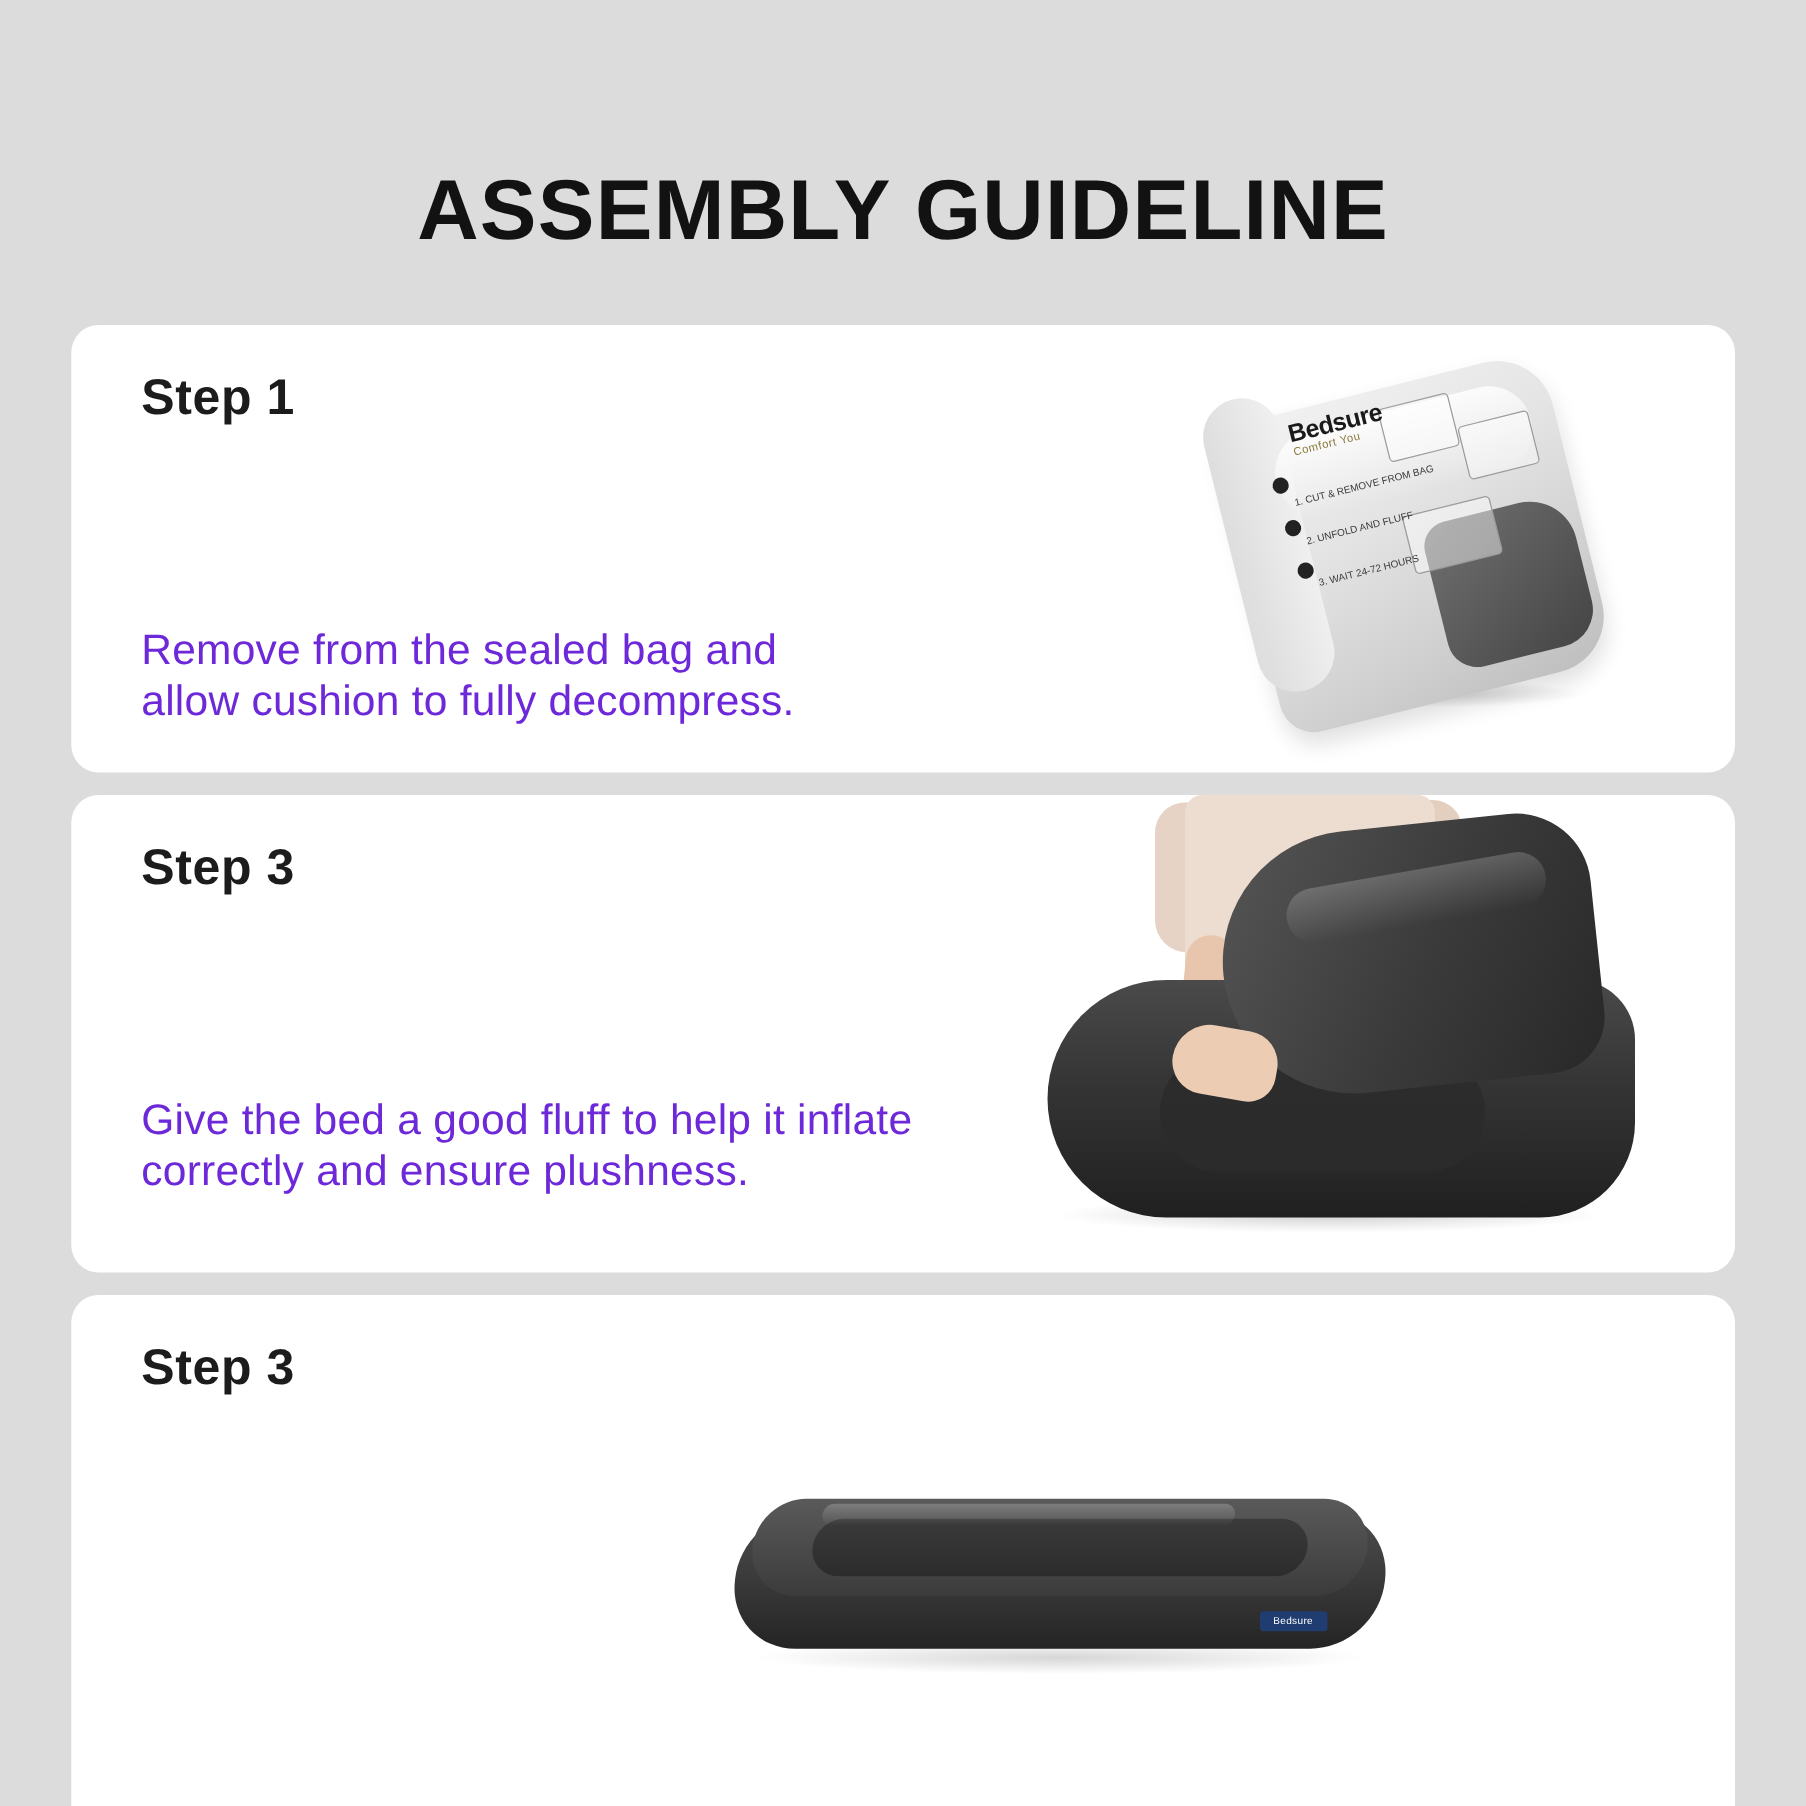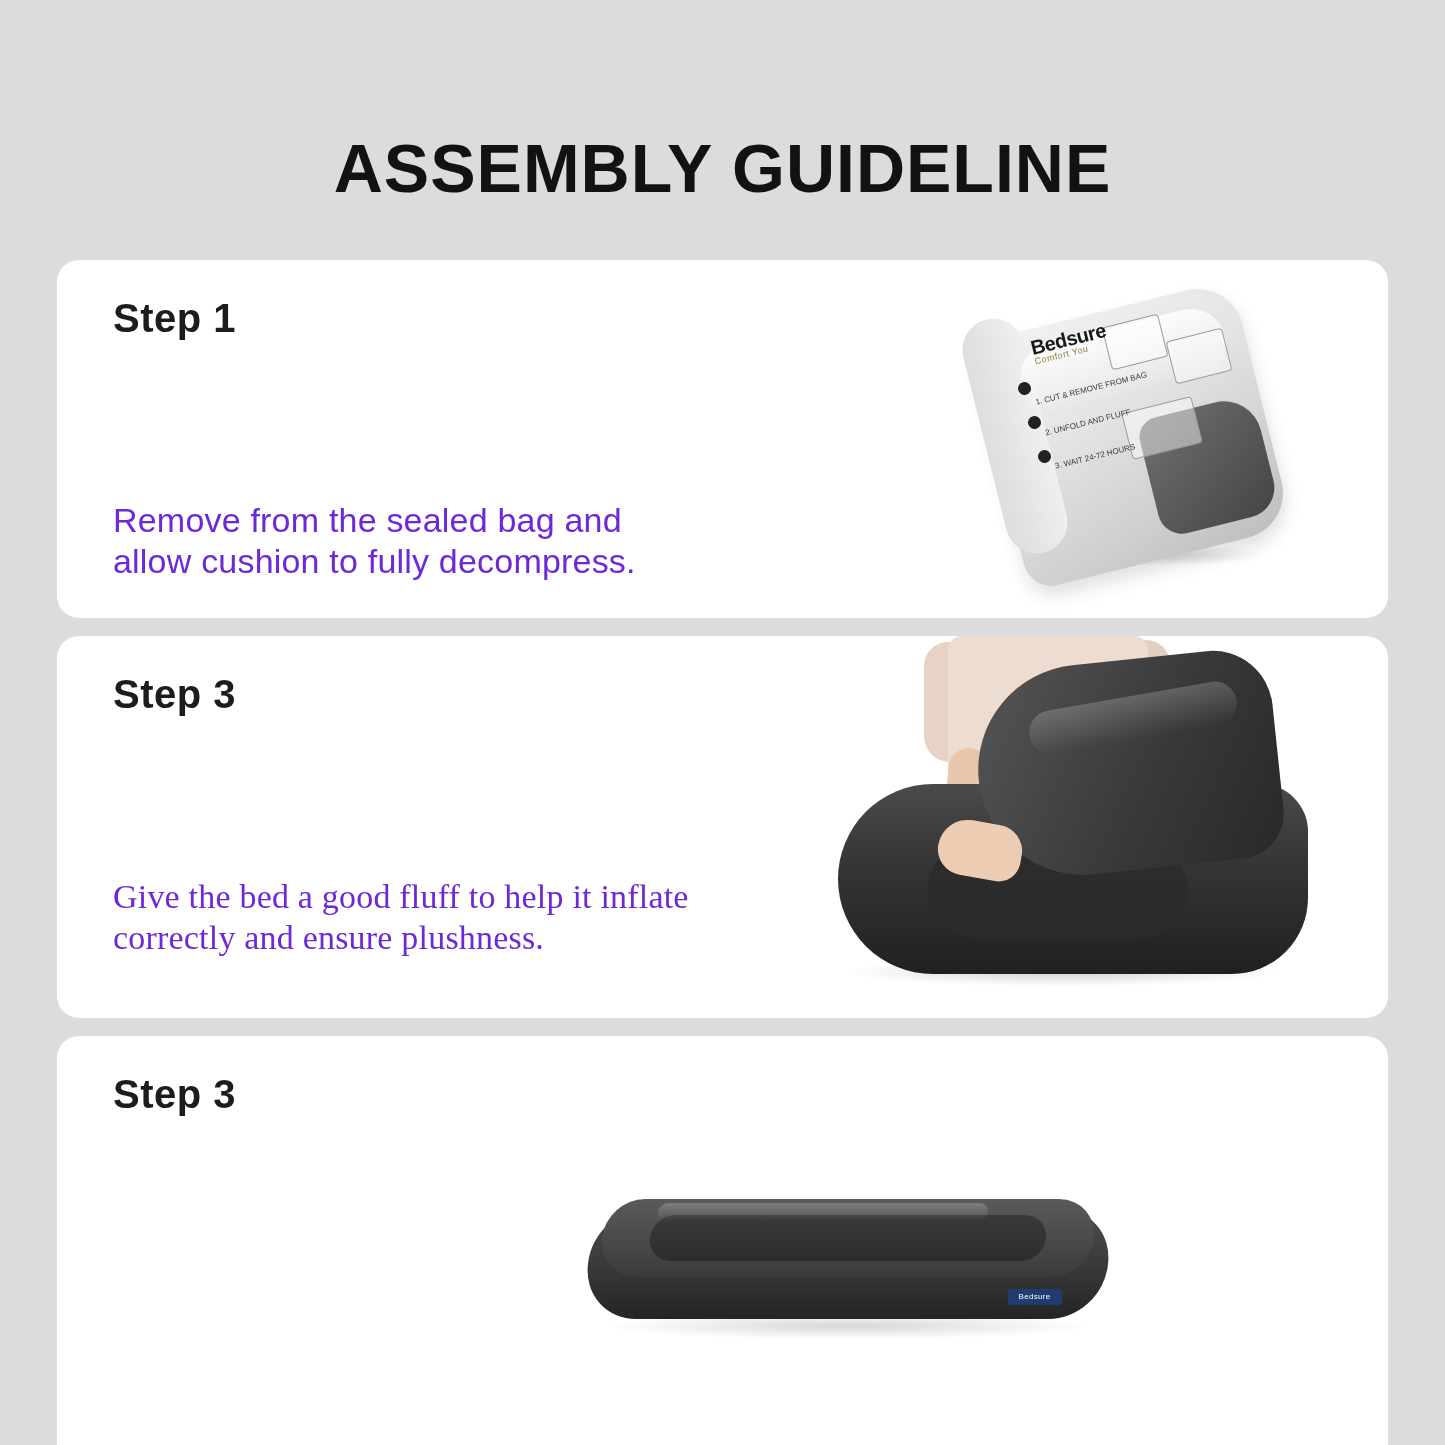--- a/index.html
+++ b/index.html
@@ -57,21 +57,21 @@
   .step-desc {
     position: absolute;
     left: 56px;
     font-size: 34px;
     line-height: 1.22;
     color: #6d28d9;
     white-space: pre-line;
     letter-spacing: 0.2px;
   }
   .card-1 .step-desc { top: 240px; }
-  .card-2 .step-desc { top: 240px; font-family: Liberation Serif, serif; }
+  .card-2 .step-desc { top: 240px; }
   .card-3 .step-desc { top: 235px; }
 
   
   .art1 {
     position: absolute;
     right: 80px;
     top: 26px;
     width: 330px;
     height: 300px;
   }

